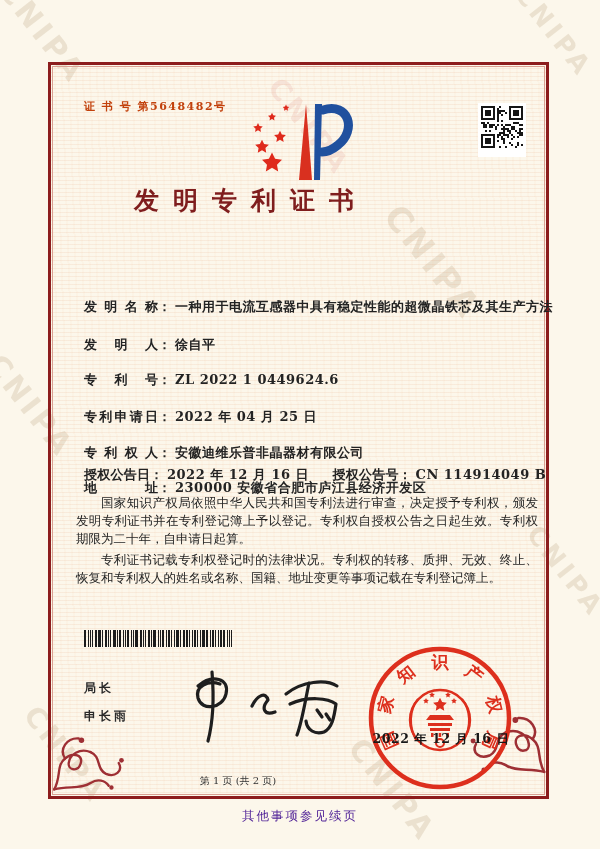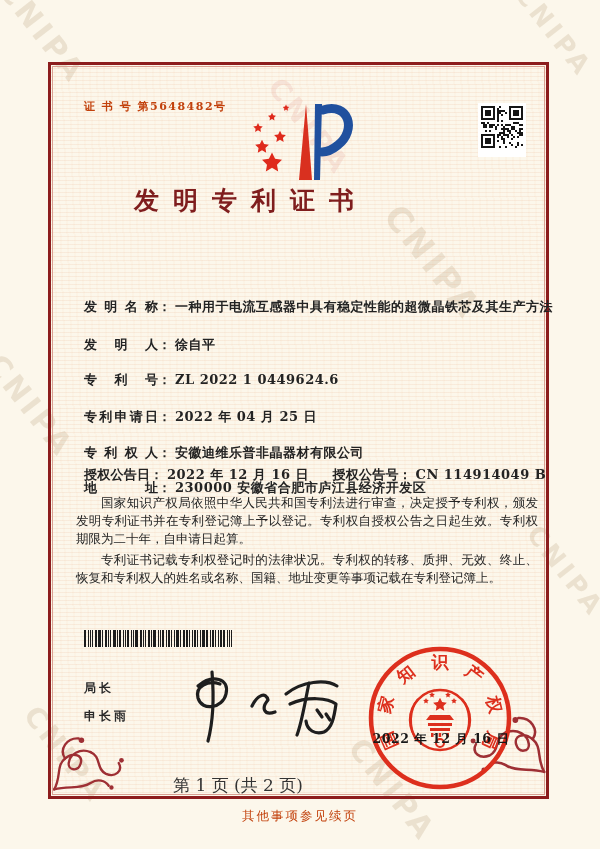--- a/index.html
+++ b/index.html
@@ -39,22 +39,22 @@
 
   .paras{left:76px;top:494px;width:462px;font-size:12.5px;line-height:18px;color:#242424;
          text-align:justify;}
   .paras p{margin:0 0 3px 0;text-indent:2em;font-weight:500;}
 
   .signer{left:84px;font-size:12px;font-weight:700;color:#2a2a2a;letter-spacing:3px;}
 
   .seal-date{left:366px;top:731px;width:150px;text-align:center;font-size:12.5px;
              font-weight:700;color:#181818;letter-spacing:.5px;z-index:7;}
 
-  .page-info{left:0;width:476px;top:774px;text-align:center;font-size:17px;color:#333;}
-  .footer-note{left:0;width:600px;top:808px;text-align:center;font-size:12.5px;color:#c2410c;
+  .page-info{left:0;width:476px;top:774px;text-align:center;font-size:10px;color:#333;}
+  .footer-note{left:0;width:600px;top:808px;text-align:center;font-size:12.5px;color:#4c1d95;
                letter-spacing:2px;font-weight:500;}
 
   .seal-char{font-size:17px;font-weight:700;fill:#dd2f1d;
              font-family:"DejaVu Serif","Liberation Serif",serif;}
   svg{display:block;}
 </style>
 </head>
 <body>
 
 <div class="page">

